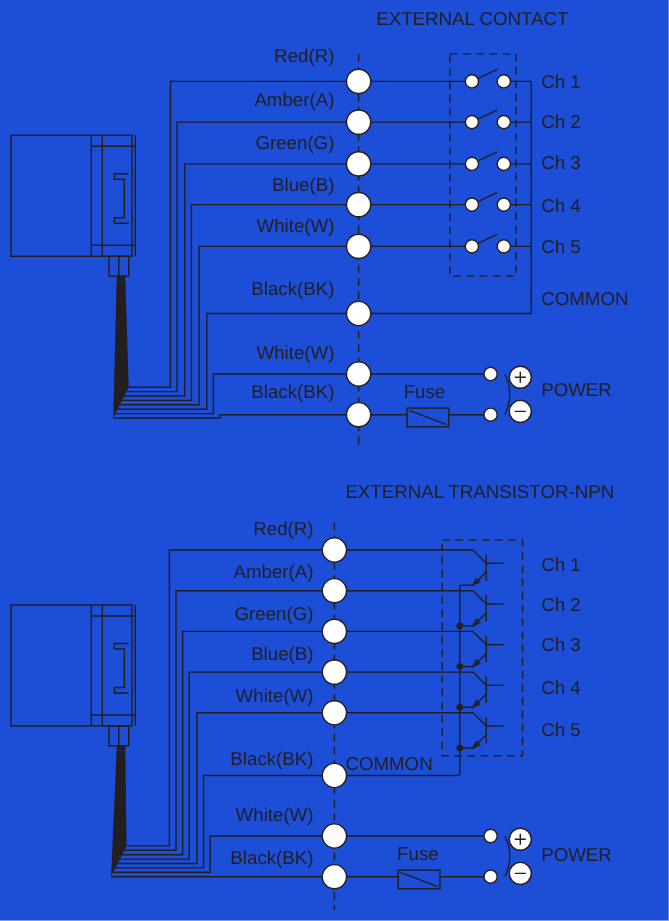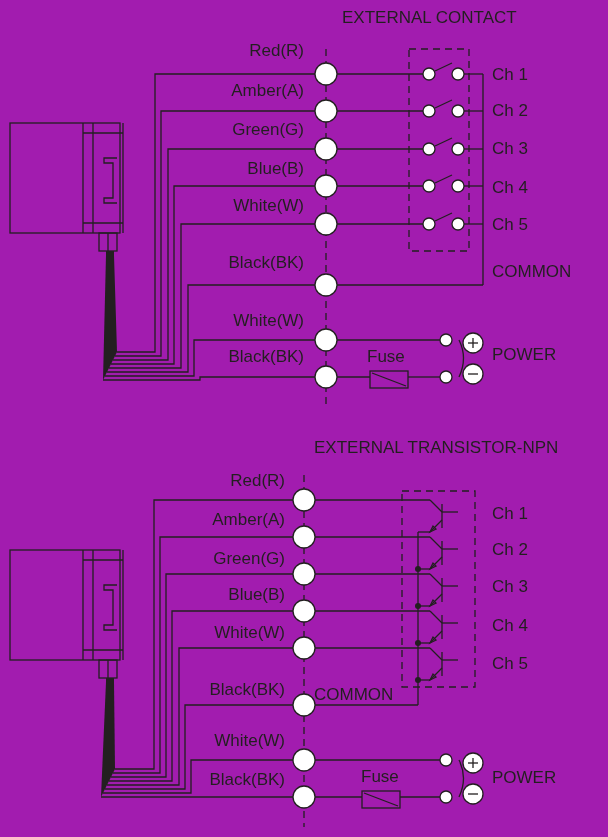--- a/index.html
+++ b/index.html
@@ -1,16 +1,16 @@
 <!DOCTYPE html>
 <html><head>
 <meta charset="utf-8">
 <style>
   html,body{margin:0;padding:0;background:#fff;}
-  #stage{position:relative;width:608px;height:837px;overflow:hidden;background:#a21caf;}
+  #stage{position:relative;width:608px;height:837px;overflow:hidden;background:#1d4ed8;}
   svg{position:absolute;left:0;top:0;}
   .lbl{font-family:"Liberation Sans",sans-serif;font-size:17px;fill:#231f20;}
   .ttl{font-family:"Liberation Sans",sans-serif;font-size:17px;fill:#231f20;}
   .ln{stroke:#231f20;stroke-width:1.3;fill:none;}
   .dash{stroke:#231f20;stroke-width:1.3;fill:none;stroke-dasharray:7 5;}
   .term{stroke:#231f20;stroke-width:1.3;fill:#fff;}
 </style>
 </head>
 <body>
 

